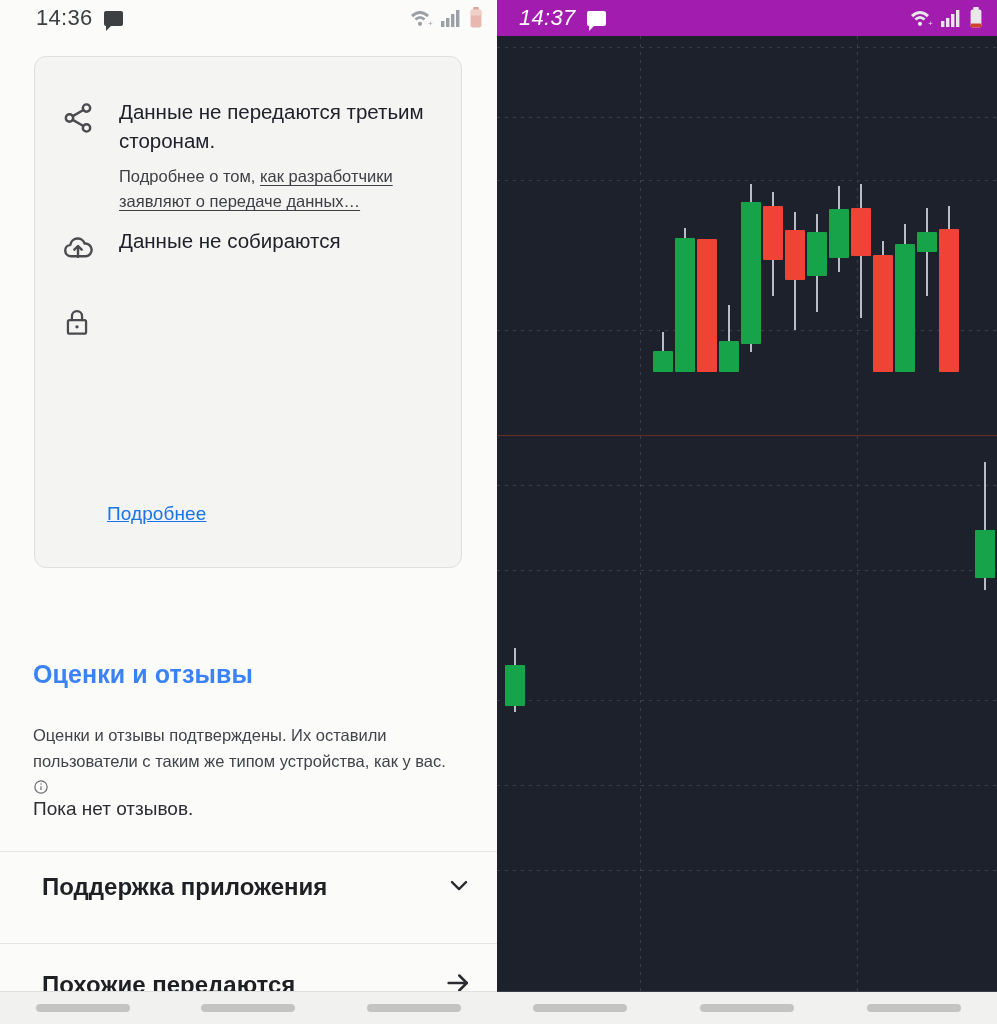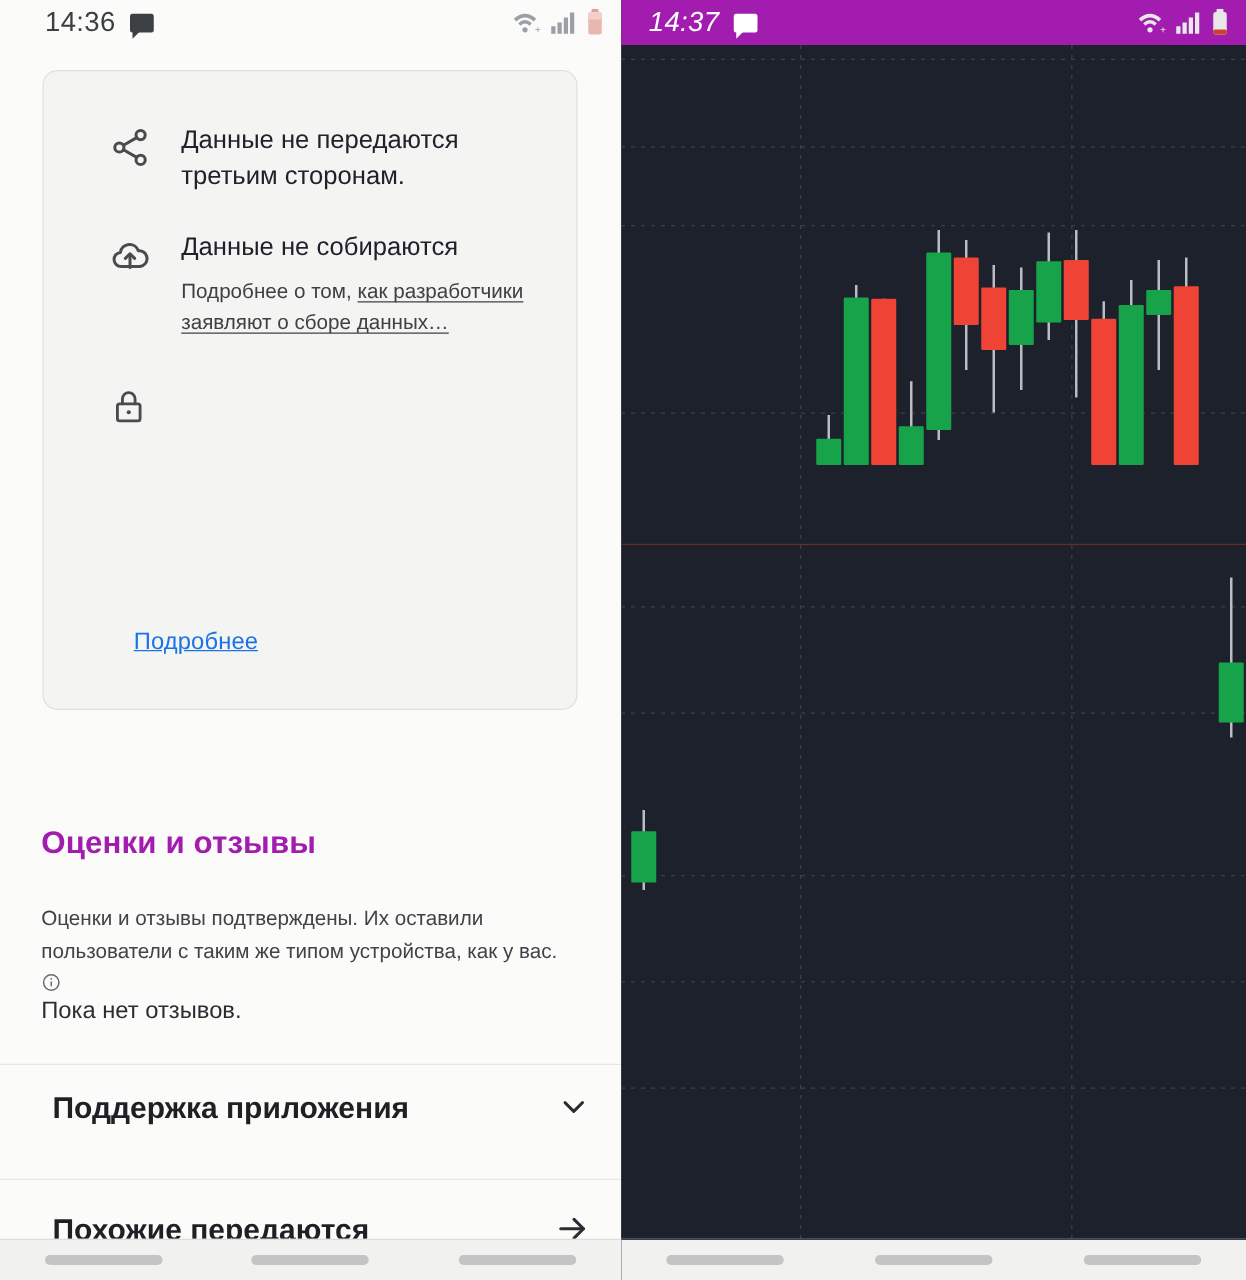--- a/index.html
+++ b/index.html
@@ -27,40 +27,40 @@
     position:relative;
   }
   .chat-bubble::after{
     content:""; position:absolute; left:2px; bottom:-5px;
     border-left:6px solid #3c4043; border-bottom:6px solid transparent;
   }
 
   
   .privacy-card{
     position:absolute; left:34px; top:56px; width:428px; height:512px;
-    background:#f4f4f2; border:1px solid #dfdfdc; border-radius:12px;padding-left:26px;
+    background:#f4f4f2; border:1px solid #dfdfdc; border-radius:12px;
   }
   .prow{ display:flex; padding:0 22px 0 26px; }
   .prow .pico{ width:58px; flex:0 0 58px; padding-top:4px; }
   .prow .ptxt{ flex:1; }
   .ptitle{
     font-size:20.5px; line-height:29px; color:#20212b; letter-spacing:0;
   }
   .psub{
     font-size:16.5px; line-height:25px; color:#3f4046; margin-top:9px;
   }
   .psub .u{ text-decoration:underline; text-underline-offset:3px; }
   .more-link{
     position:absolute; left:72px; top:446px;
     font-size:19px; color:#1a73e8; letter-spacing:.1px;
   }
 
   .ratings-h{
     position:absolute; left:33px; top:660px;
-    font-size:25px; font-weight:bold; color:#a21caf; letter-spacing:.1px;
+    font-size:25px; font-weight:bold; color:#3b82f6; letter-spacing:.1px;
   }
   .ratings-p{
     position:absolute; left:33px; top:722px; width:420px;
     font-size:16.5px; line-height:26px; color:#41434a;
   }
   .no-reviews{
     position:absolute; left:33px; top:798px;
     font-size:19px; color:#2c2d33;
   }
   .sect-row{
@@ -158,34 +158,34 @@
           <svg width="34" height="34" viewBox="0 0 24 24" fill="none" stroke="#4a4a4f" stroke-width="1.7" stroke-linecap="round" stroke-linejoin="round">
             <circle cx="18" cy="5" r="2.6"></circle>
               <circle cx="6" cy="12" r="2.6"></circle>
               <circle cx="18" cy="19" r="2.6"></circle>
             <line x1="8.3" y1="10.7" x2="15.8" y2="6.4"></line>
               <line x1="8.3" y1="13.3" x2="15.8" y2="17.6"></line>
           </svg>
         </div>
         <div class="ptxt">
           <div class="ptitle">Данные не передаются третьим сторонам.</div>
-        </div>
-      </div>
-
-      <div class="prow" style="margin-top:28px">
+          <div class="psub"><span>Подробнее о том, </span><a class="u" href="#" style="color:inherit">как разработчики заявляют о передаче данных…</a></div>
+        </div>
+      </div>
+
+      <div class="prow" style="margin-top:12px">
         <div class="pico">
           <svg width="34" height="34" viewBox="0 0 24 24" fill="none" stroke="#4a4a4f" stroke-width="1.7" stroke-linecap="round" stroke-linejoin="round">
             <path d="M7 18.5a4 4 0 0 1-.4-7.98A5.2 5.2 0 0 1 16.7 9.6 3.9 3.9 0 0 1 17.6 18.5H7z"></path>
             <line x1="12" y1="19" x2="12" y2="11.6"></line>
               <polyline points="9.4,13.9 12,11.3 14.6,13.9"></polyline>
           </svg>
         </div>
         <div class="ptxt">
           <div class="ptitle">Данные не собираются</div>
-          <div class="psub"><span>Подробнее о том, </span><a class="u" href="#" style="color:inherit">как разработчики заявляют о сборе данных…</a></div>
         </div>
       </div>
 
       <div class="prow" style="margin-top:34px">
         <div class="pico">
           <svg width="32" height="32" viewBox="0 0 24 24" fill="none" stroke="#4a4a4f" stroke-width="1.7" stroke-linecap="round" stroke-linejoin="round">
             <rect x="5.2" y="10.6" width="13.6" height="10.2" rx="1.3"></rect>
             <path d="M8.2 10.6V7.6a3.8 3.8 0 0 1 7.6 0v3"></path>
             <circle cx="12" cy="15.6" r="1.25" fill="#4a4a4f" stroke="none"></circle>
           </svg>

